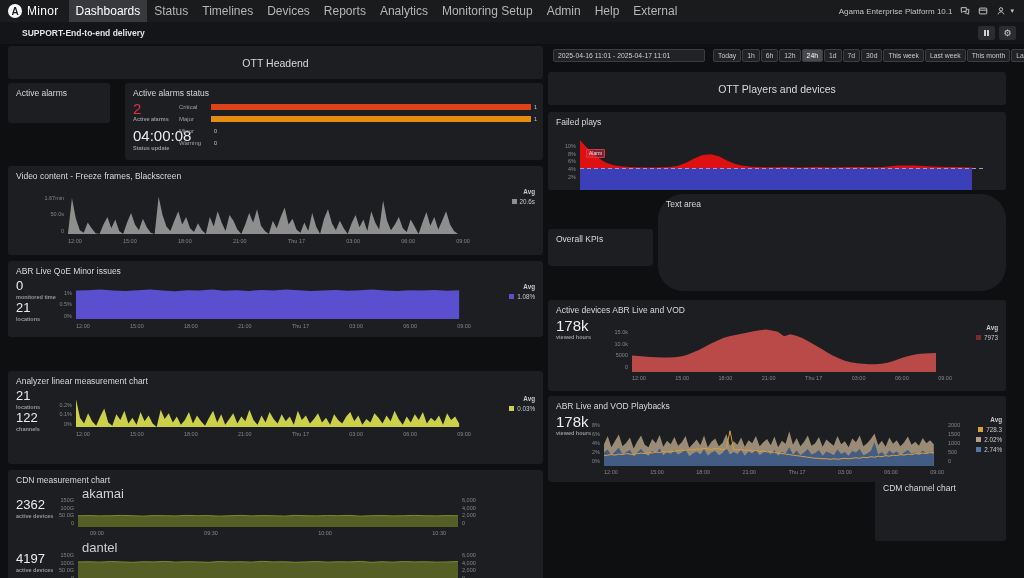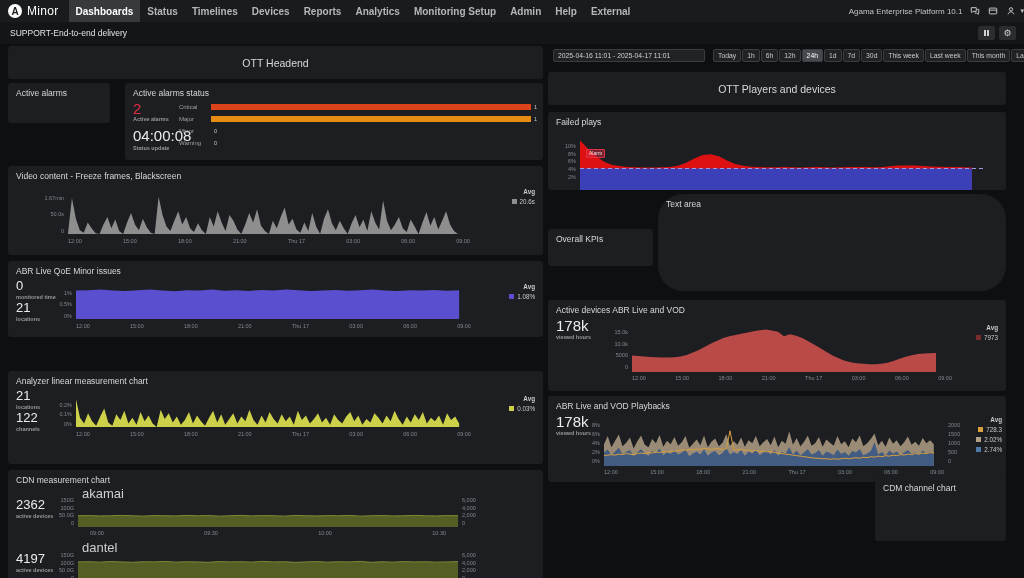--- a/index.html
+++ b/index.html
@@ -8,33 +8,33 @@
   #app { position:relative; width:1024px; height:578px; }
 
   
   .nav { position:absolute; left:0; top:0; width:1024px; height:22px; background:#191b1d;
     display:flex; align-items:center; z-index:5; }
   .logo-wrap { display:flex; align-items:center; gap:5px; padding:0 10px 0 8px; }
   .logo { width:14px; height:14px; border-radius:50%; background:#fff; color:#191b1d;
     font-size:10px; font-weight:bold; display:flex; align-items:center; justify-content:center; }
   .brand { font-size:12px; color:#fff; letter-spacing:.3px; }
   .nav-items { display:flex; align-items:center; height:100%; }
-  .nav-item { font-size:10px; font-weight:bold; color:#b4b6b8; padding:0 7px; height:100%;
+  .nav-item { font-size:12px; font-weight:normal; color:#b4b6b8; padding:0 7px; height:100%;
     display:flex; align-items:center; cursor:pointer; }
   .nav-item.active { background:#37393d; color:#fff; }
-  .nav-right { margin-left:auto; display:flex; align-items:center; gap:7px; }
+  .nav-right { margin-left:auto; display:flex; align-items:center; gap:7px; padding-right:10px; }
   .nav-right-text { font-size:8px; color:#c3c4c6; }
   .nav-ico { width:11px; height:11px; display:flex; align-items:center; justify-content:center; }
   .nav-ico svg { width:10px; height:10px; stroke:#c3c4c6; fill:none; stroke-width:1.2; }
   .caret { font-size:7px; color:#c3c4c6; margin-left:-3px; }
 
   
   .crumbbar { position:absolute; left:0; top:22px; width:1024px; height:22px; background:#131518;
     display:flex; align-items:center; }
-  .crumb { font-size:8.5px; font-weight:normal; color:#e2e3e4; padding-left:10px; }
+  .crumb { font-size:8.5px; font-weight:bold; color:#e2e3e4; padding-left:22px; }
   .crumb-btns { margin-left:auto; display:flex; gap:4px; padding-right:8px; }
   .sq-btn { width:17px; height:14px; background:#2a2c2f; border-radius:2px; display:flex;
     align-items:center; justify-content:center; cursor:pointer; color:#cfd0d2; font-size:9px; }
   .pause-bars { display:flex; gap:1.5px; }
   .pause-bars i { display:block; width:1.5px; height:6px; background:#cfd0d2; }
 
   
   .timebar { position:absolute; left:553px; top:49px; display:flex; align-items:center; gap:8px; }
   .time-input { width:152px; height:13px; background:#202225; border:1px solid #3a3d41;
     border-radius:2px; font-size:6.8px; color:#d0d1d3; display:flex; align-items:center; padding:0 4px; }

